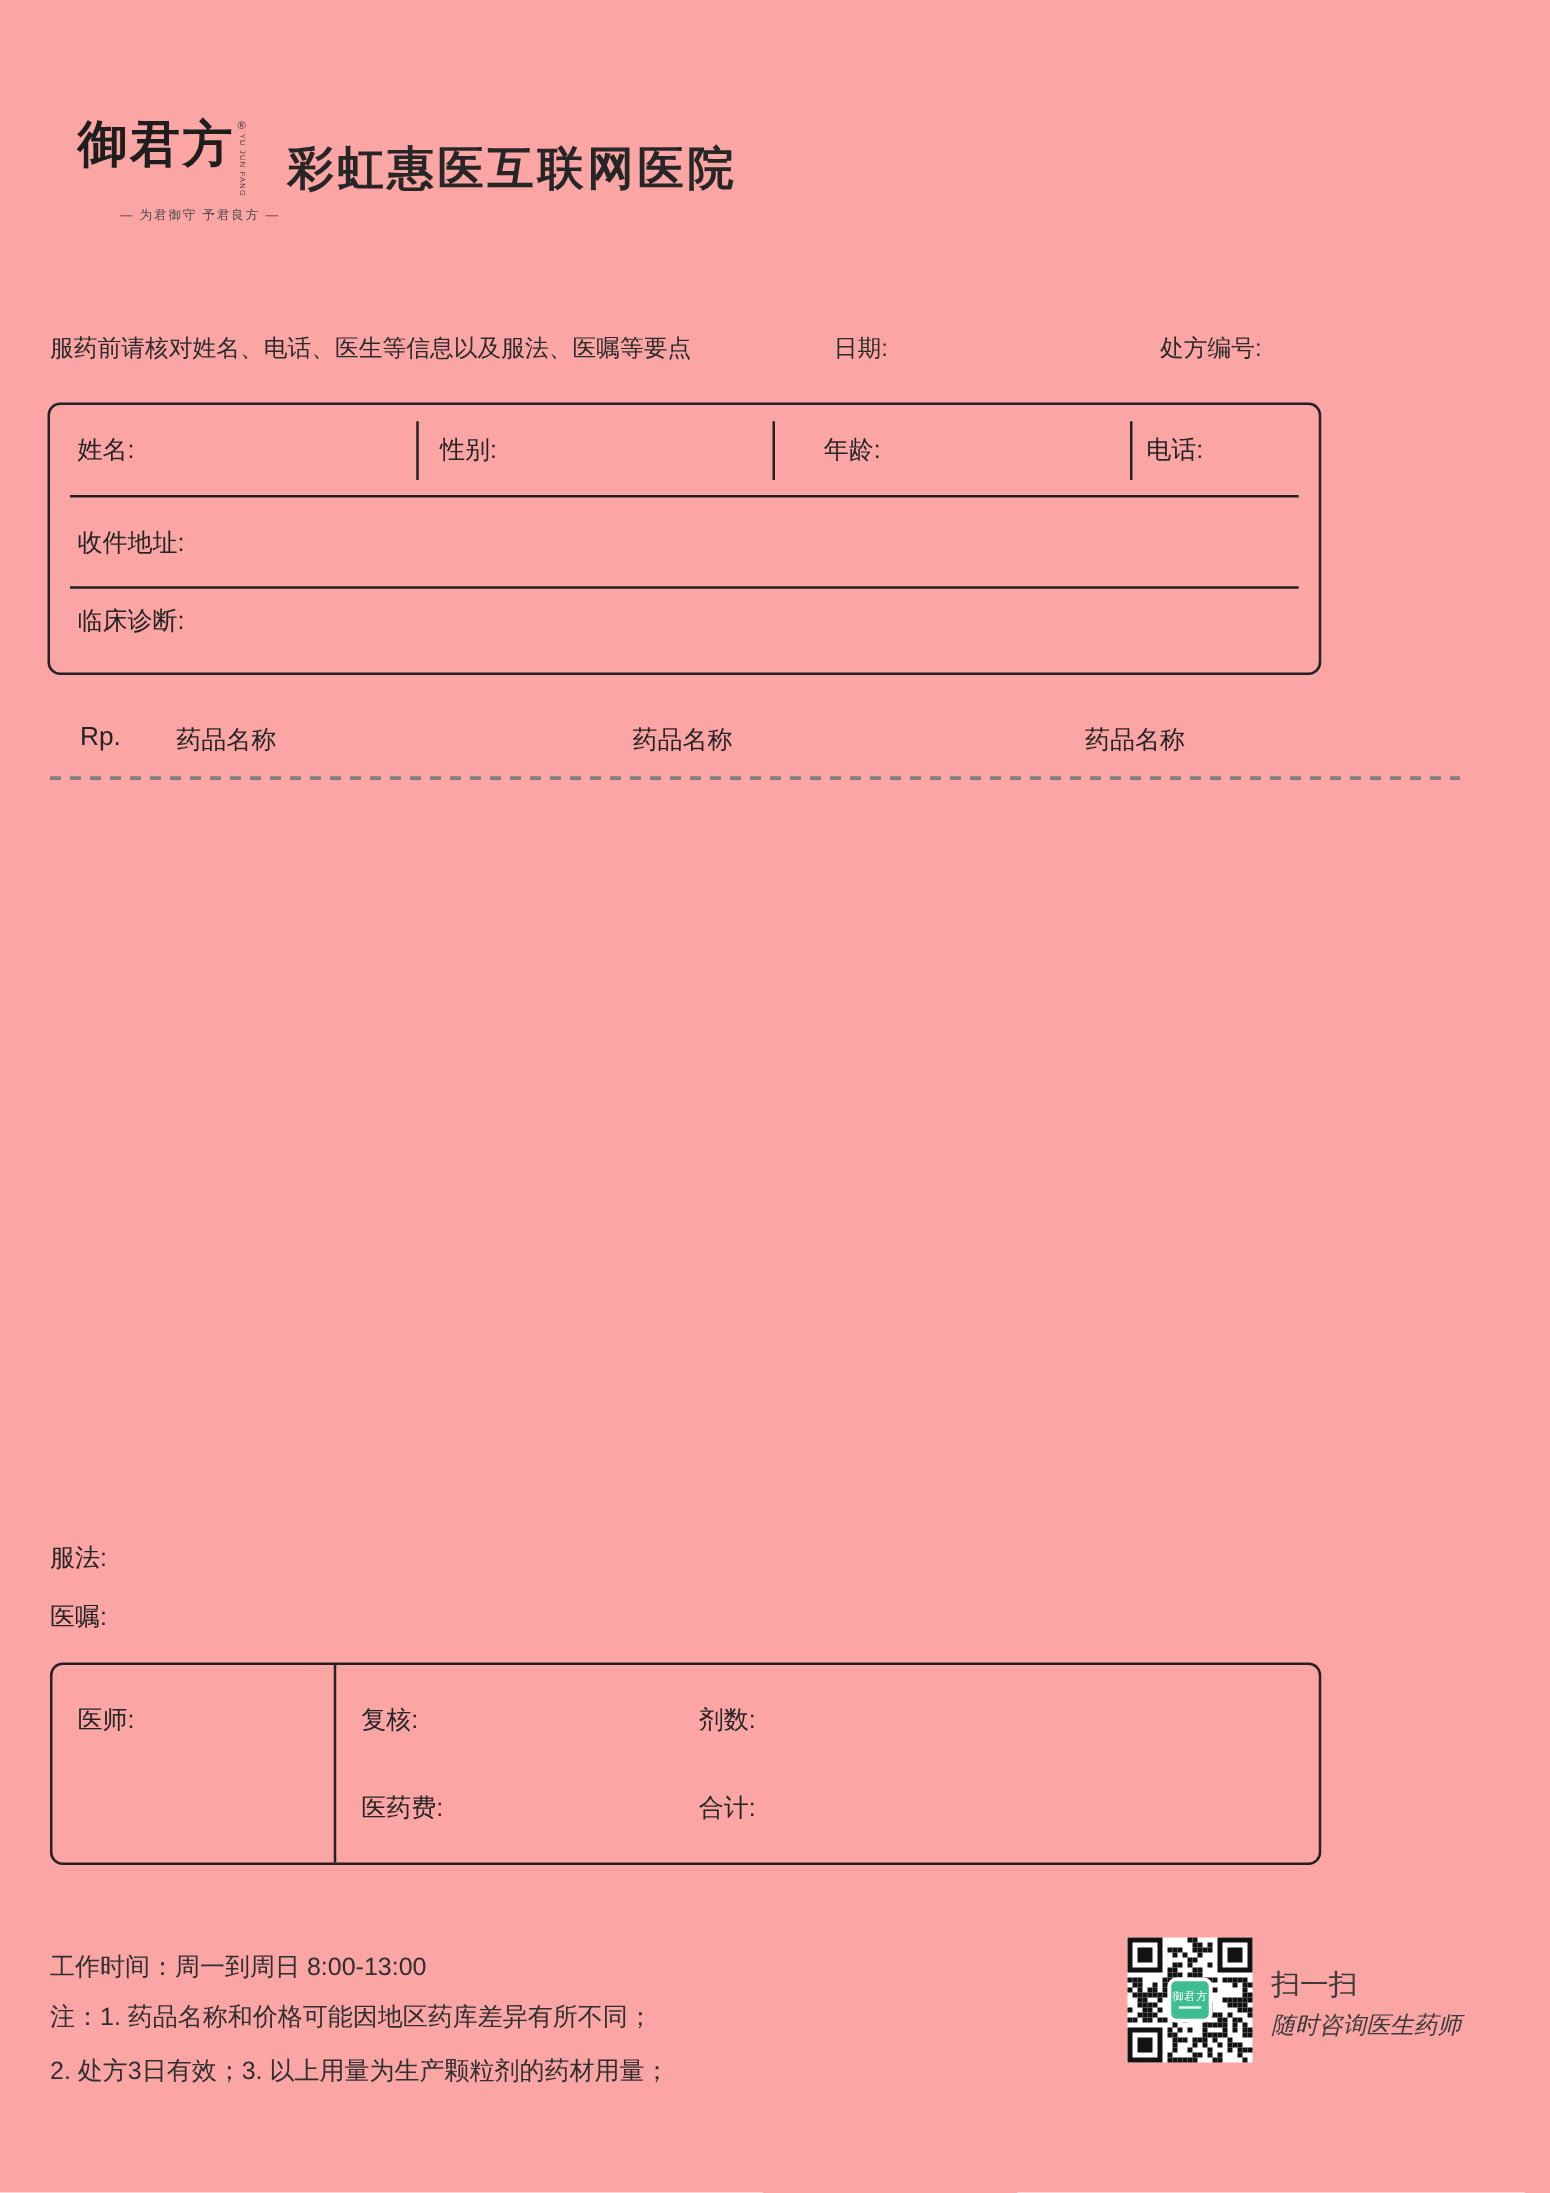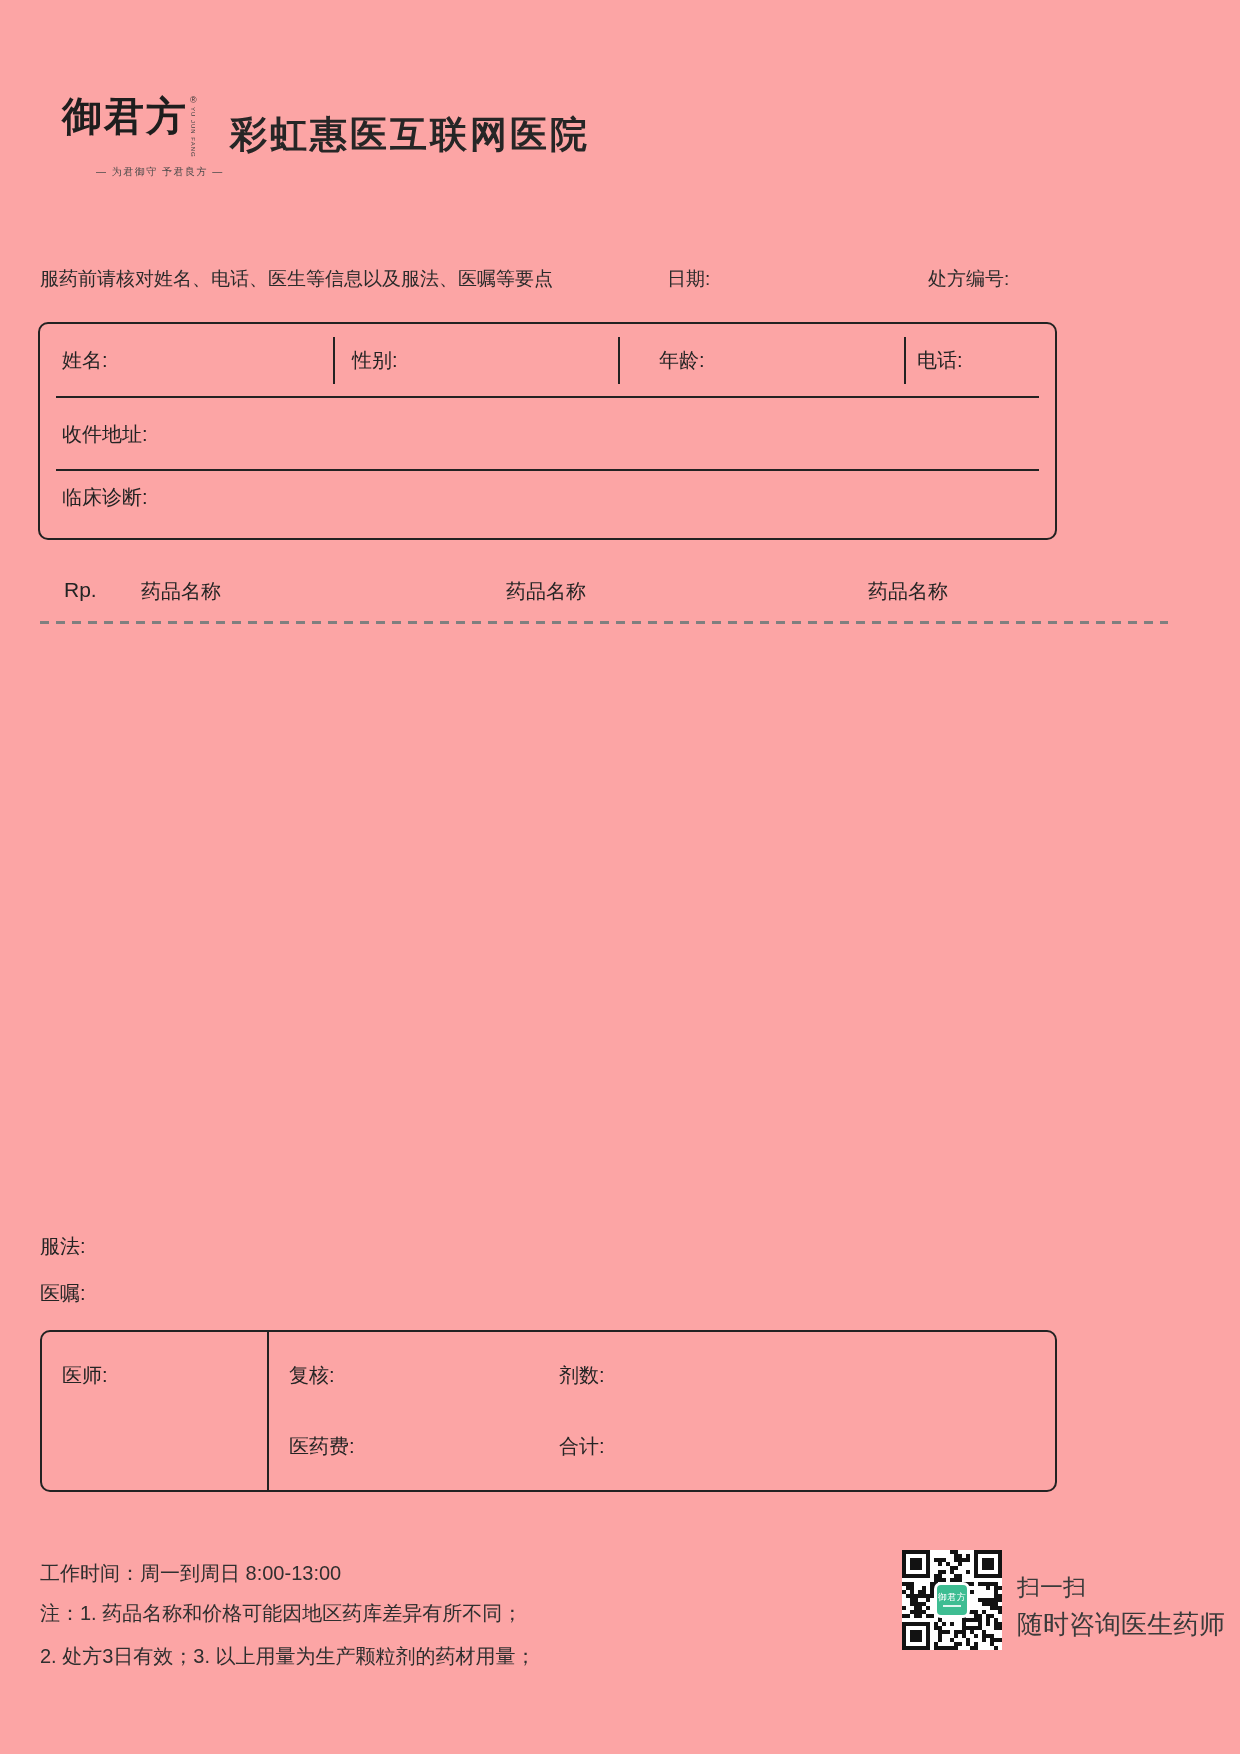--- a/index.html
+++ b/index.html
@@ -60,21 +60,21 @@
   .qr-code { position:absolute; left:902px; top:1550px; width:100px; height:100px; background:#fff; }
   .qr-module { position:absolute; width:4px; height:4px; background:#121212; }
   .qr-finder { position:absolute; width:28px; height:28px; border:4px solid #121212; background:#fff; }
   .qr-finder-core { position:absolute; width:12px; height:12px; background:#121212; }
   .qr-badge { position:absolute; left:32px; top:32px; width:36px; height:36px; background:var(--accent);
     border:3px solid #fff; border-radius:7px; display:flex; flex-direction:column;
     align-items:center; justify-content:center; color:#fff; }
   .qr-badge-text { font-size:9px; line-height:1; letter-spacing:0.5px; }
   .qr-badge-sub { margin-top:3px; width:18px; height:2px; background:rgba(255,255,255,.85); }
   .scan-label { position:absolute; left:1017px; top:1572px; font-size:23px; color:#3a3a3a; }
-  .scan-desc  { position:absolute; left:1017px; top:1607px; font-size:26px; color:#3a3a3a; }
+  .scan-desc  { position:absolute; left:1017px; top:1607px; font-size:19px; color:#3a3a3a;font-style:italic; }
 </style>
 </head>
 <body>
 
 <div class="page">
 
   <div class="brand">
     <div class="brand-main">
       <span class="brand-logo-text">御君方</span>
       <span class="brand-marks">

